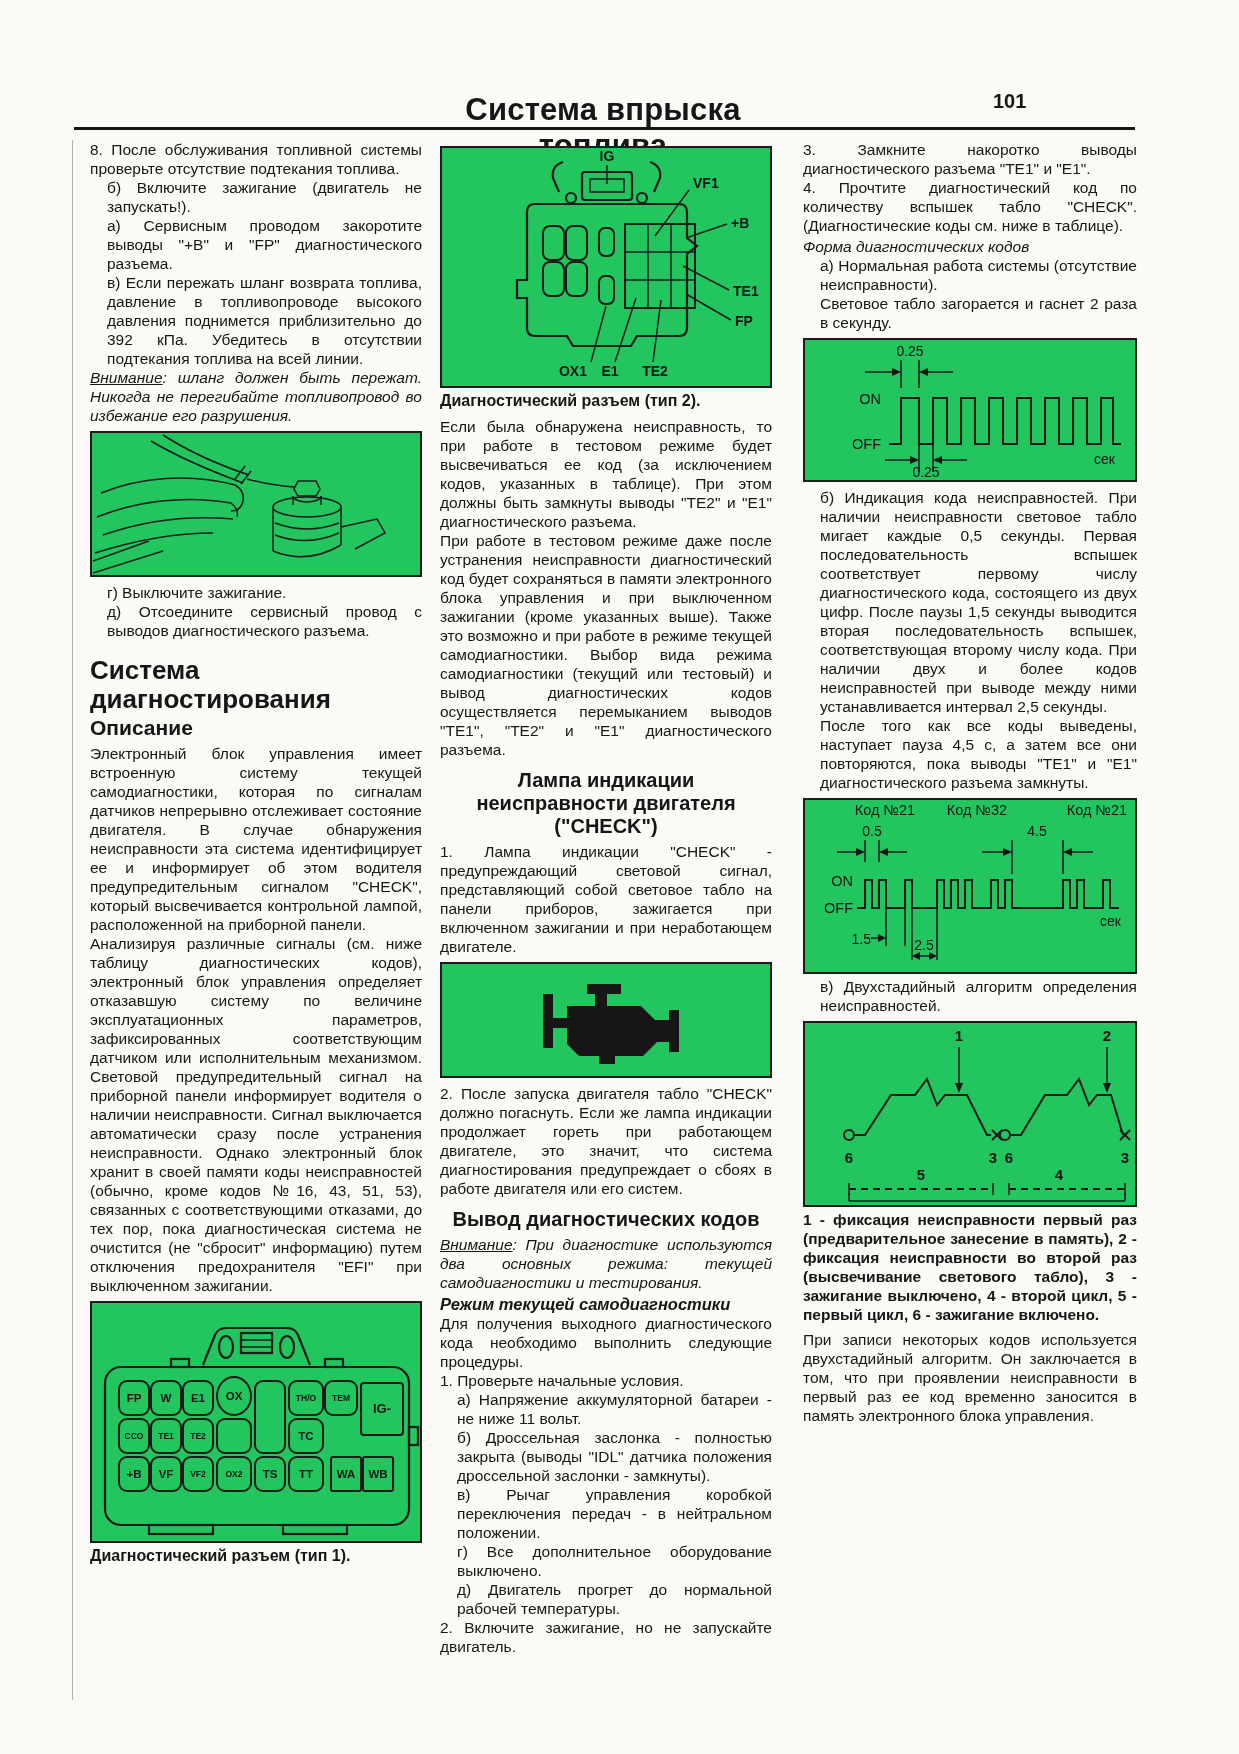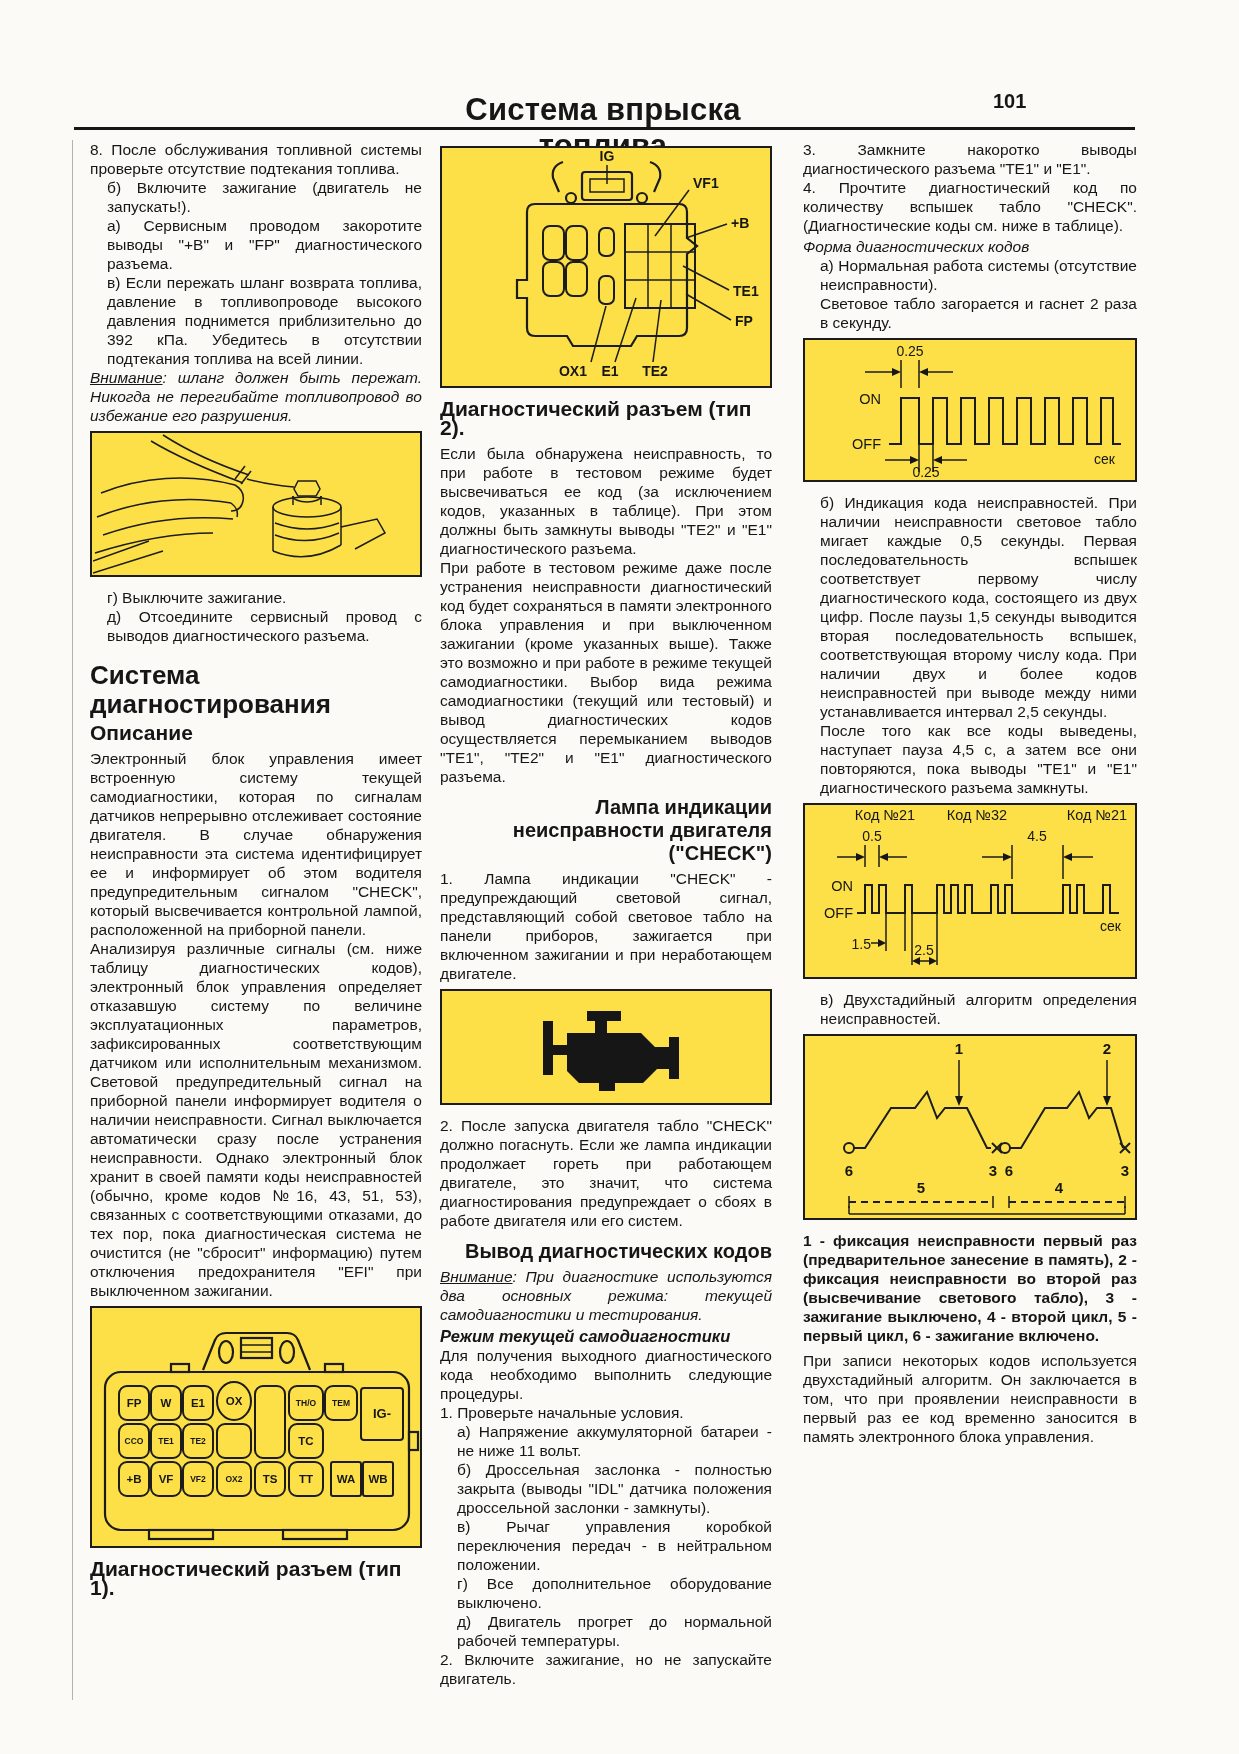--- a/index.html
+++ b/index.html
@@ -13,26 +13,26 @@
   .col{position:absolute;top:140px;width:332px;font-size:15.5px;line-height:19px;text-align:justify;}
   .col1{left:90px;}
   .col2{left:440px;}
   .col3{left:803px;width:334px;}
   p{margin:0;}
   .sub{padding-left:17px;}
   .warn{font-style:italic;}
   .warn .wlabel{text-decoration:underline;}
   .h-big{font-size:26px;line-height:29px;font-weight:bold;margin:16px 0 2px;text-align:left;}
   .h-med{font-size:21px;line-height:24px;font-weight:bold;margin:2px 0 4px;text-align:left;}
-  .h-sub{font-size:20px;line-height:23px;font-weight:bold;margin:10px 0 4px;text-align:right;}
+  .h-sub{font-size:20px;line-height:23px;font-weight:bold;margin:10px 0 4px;text-align:center;}
   .h-ital{font-style:italic;text-align:left;margin-top:2px;}
   .h-boldital{font-weight:bold;font-style:italic;font-size:16.5px;margin-top:3px;text-align:left;}
-  .figure{border:2.5px solid #1c1c1c;margin:6px 0 11px;background:#fde047;}
+  .figure{border:2.5px solid #1c1c1c;margin:6px 0 3px;background:#22c55e;}
   .figure svg{display:block;margin:0 auto;}
-  .fig-caption{font-weight:bold;font-size:21px;margin:3px 0 7px;text-align:left;}
+  .fig-caption{font-weight:bold;font-size:16px;margin:3px 0 7px;text-align:left;}
   .mt6{margin-top:6px;}
   svg text{font-family:"Liberation Sans",sans-serif;fill:#161616;}
   .pin-t{font-size:11.5px;font-weight:bold;text-anchor:middle;}
   .pin-s{font-size:8.5px;font-weight:bold;text-anchor:middle;}
   .lbl{font-size:14px;font-weight:bold;}
   .lblm{font-size:14px;font-weight:bold;text-anchor:middle;}
   .dim{font-size:14px;text-anchor:middle;}
   .codel{font-size:14.5px;text-anchor:middle;}
   .onoff{font-size:14.5px;text-anchor:end;}
   .num{font-size:15px;font-weight:bold;text-anchor:middle;}

